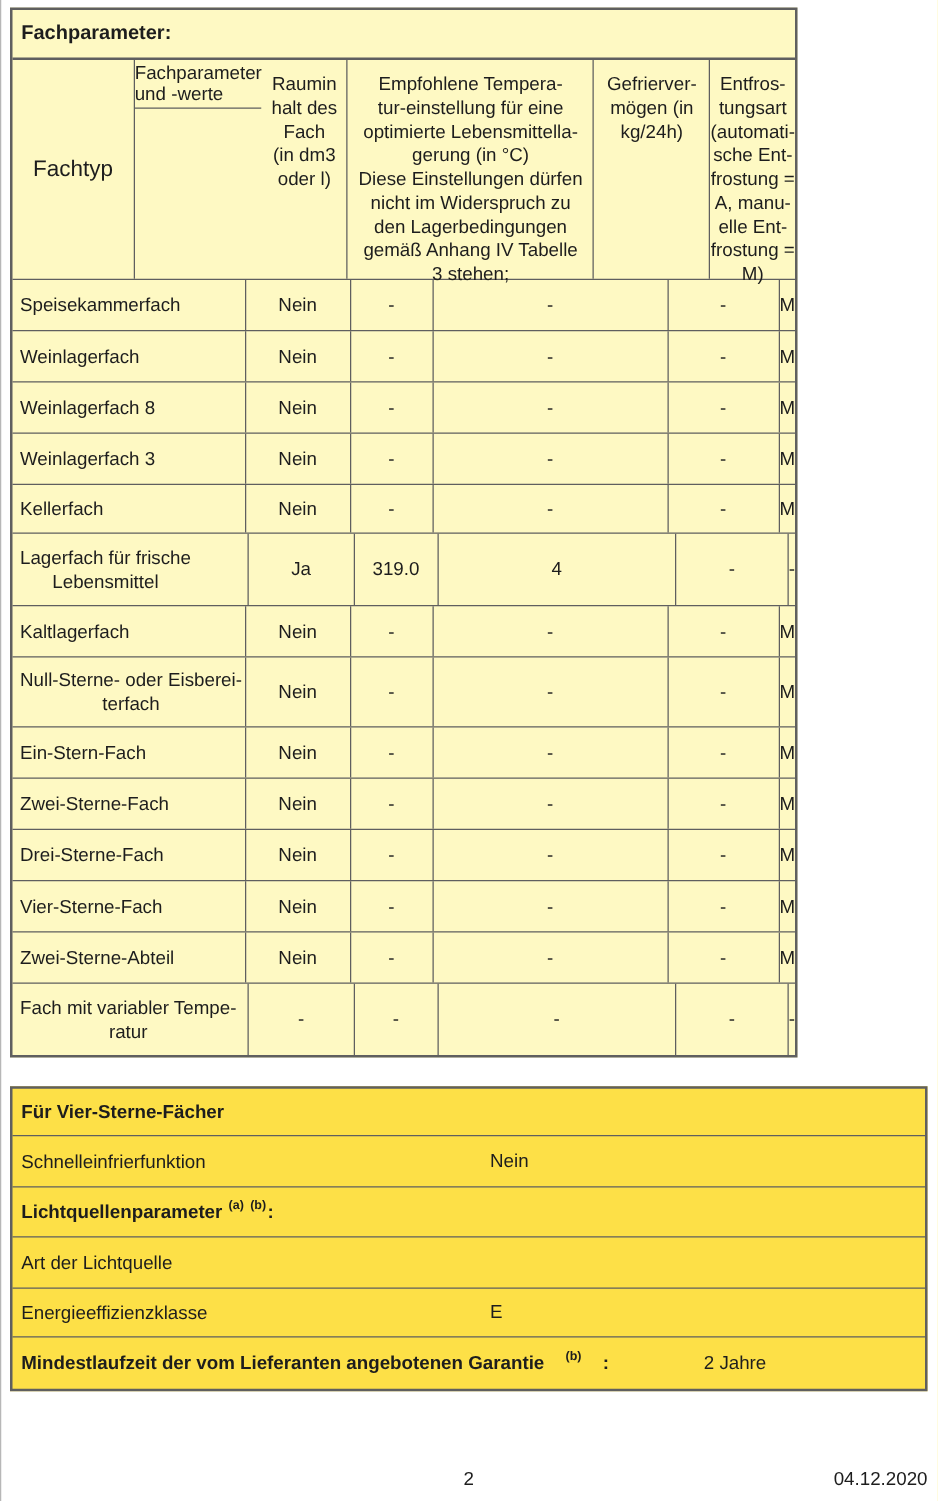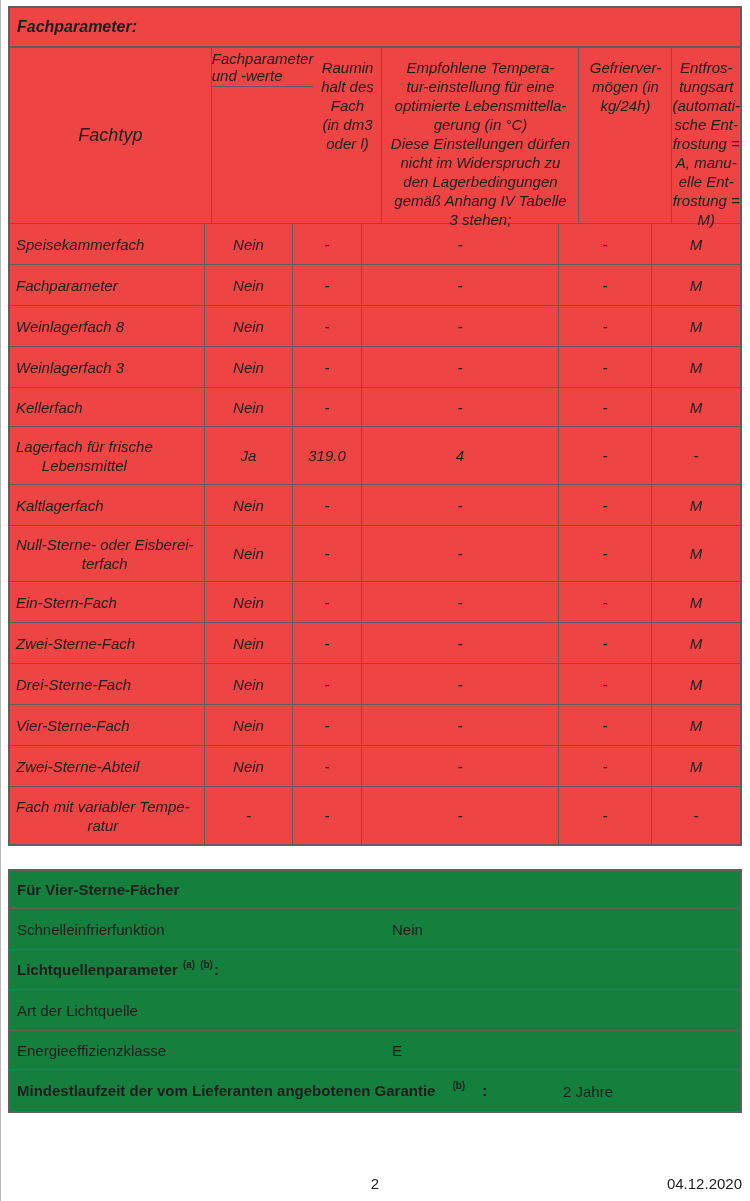--- a/index.html
+++ b/index.html
@@ -5,22 +5,22 @@
   html,body{margin:0;padding:0;}
   body{
     width:750px;height:1201px;position:relative;background:#ffffff;
     font-family:"Liberation Sans", sans-serif;color:#1d1d1d;
     -webkit-font-smoothing:antialiased;
   }
   .edge-line{position:absolute;left:0;top:0;width:1px;height:1201px;background:#b7b7b7;}
 
   
   .tbl{
-    position:absolute;left:8px;top:6px;width:734px;
-    border:2px solid #5f5f5f;box-sizing:border-box;background:#ef4444;font-style:italic;
+    position:absolute;left:8px;top:6px;width:630px;
+    border:2px solid #5f5f5f;box-sizing:border-box;background:#fef9c3;
   }
   .title-row{
     height:38px;display:flex;align-items:center;box-sizing:border-box;
     padding-left:7px;font-weight:bold;font-size:16px;
   }
   .hdr{display:flex;border-top:2px solid #5f5f5f;}
   .hdr-left{
     width:283px;box-sizing:border-box;border-right:1.5px solid #5f5f5f;
     display:flex;align-items:center;justify-content:center;font-size:18px;
   }
@@ -54,21 +54,21 @@
   .ca{width:195px;justify-content:flex-start;text-align:center;padding-left:6px;padding-right:2px;}
   .cb{width:88px;}
   .cc{width:69px;}
   .cd{width:197px;}
   .ce{width:93px;}
   .cf{flex:1;}
 
   
   .sec{
     position:absolute;left:8px;top:869px;width:734px;
-    border:2px solid #5f5f5f;box-sizing:border-box;background:#15803d;
+    border:2px solid #5f5f5f;box-sizing:border-box;background:#fde047;
   }
   .srow{
     position:relative;display:flex;align-items:center;
     border-top:1.5px solid #5f5f5f;box-sizing:border-box;
     padding-left:7px;font-size:15px;
   }
   .srow:first-child{border-top:none;}
   .srow.bold{font-weight:bold;}
   .h37{height:37px;}.h39{height:39px;}.h40{height:40px;}.h41{height:41px;}.h42{height:42px;gap:12px;}
   .sval{
@@ -132,21 +132,21 @@
   <div class="trow">
     <div class="cell ca">Speisekammerfach</div>
     <div class="cell cb">Nein</div>
     <div class="cell cc">-</div>
     <div class="cell cd">-</div>
     <div class="cell ce">-</div>
     <div class="cell cf">M</div>
   </div>
 
   <div class="trow">
-    <div class="cell ca">Fachparameter</div>
+    <div class="cell ca">Weinlagerfach</div>
     <div class="cell cb">Nein</div>
     <div class="cell cc">-</div>
     <div class="cell cd">-</div>
     <div class="cell ce">-</div>
     <div class="cell cf">M</div>
   </div>
 
   <div class="trow">
     <div class="cell ca">Weinlagerfach 8</div>
     <div class="cell cb">Nein</div>

